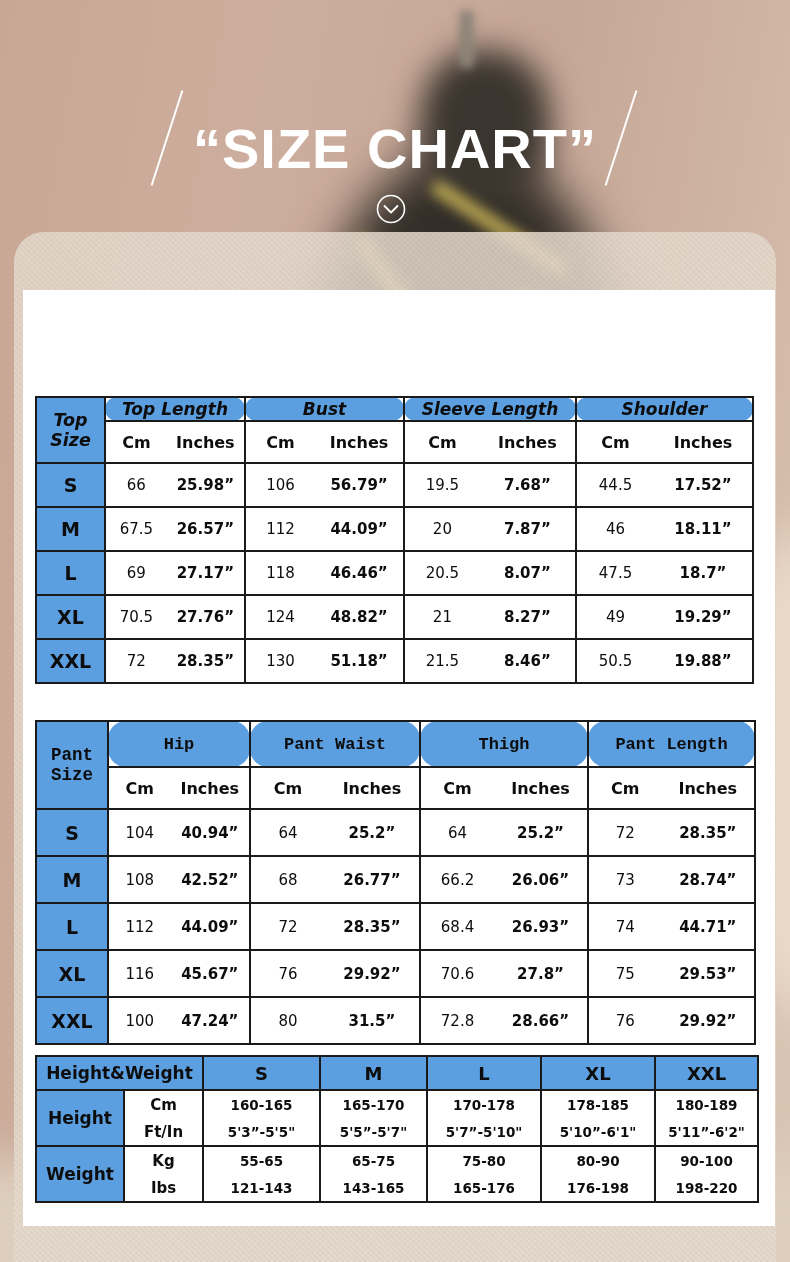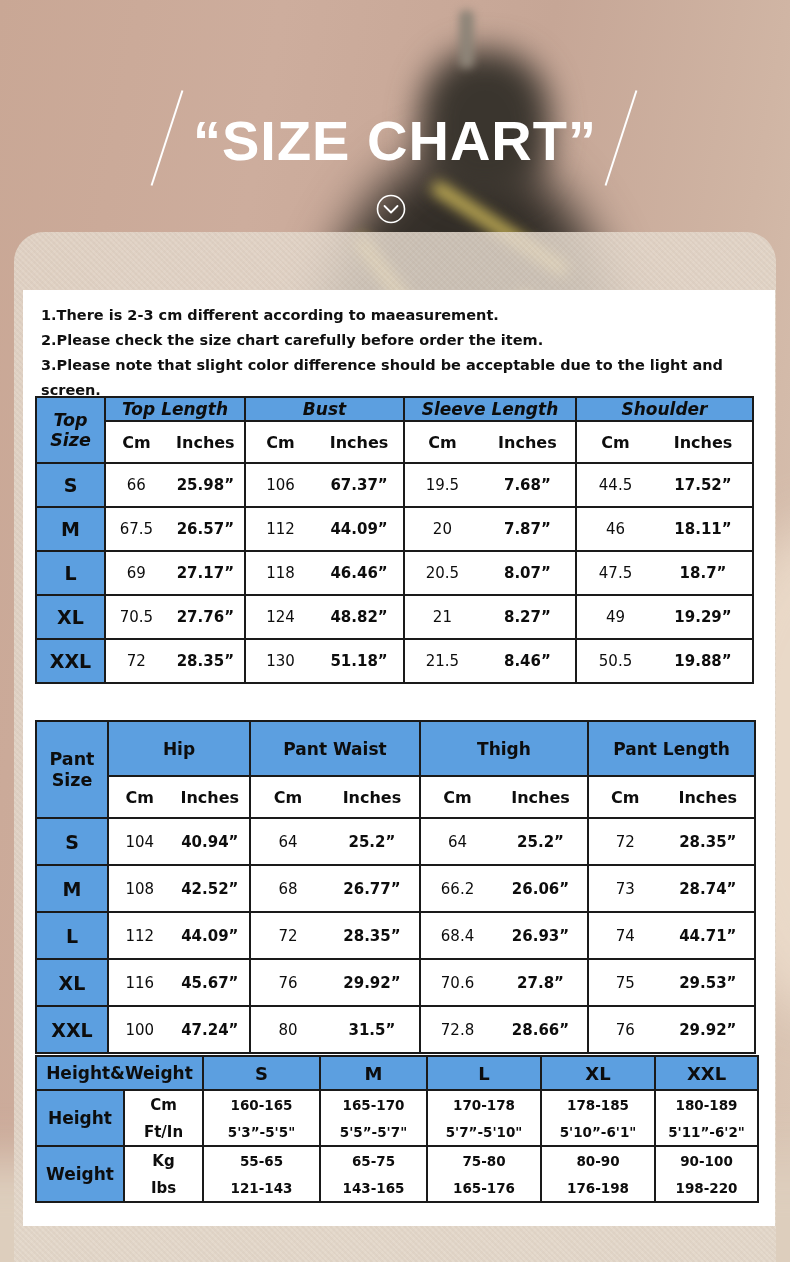--- a/index.html
+++ b/index.html
@@ -19,52 +19,52 @@
   .tape-loop{left:420px;top:222px;width:160px;height:13px;transform:rotate(33deg);}
   .tape-long{left:352px;top:238px;width:13px;height:575px;transform:rotate(-36deg);
     transform-origin:top center;}
   .tape-drop{left:518px;top:292px;width:13px;height:430px;transform:rotate(-5deg);
     transform-origin:top center;}
   .arm-blob{left:700px;top:520px;width:270px;height:500px;background:#ecdccb;
     border-radius:50%;filter:blur(26px);opacity:.9;}
   .floor-blob{left:-60px;top:1160px;width:920px;height:220px;background:#ddcebd;
     filter:blur(24px);}
   
-  .title{position:absolute;left:0;top:108px;width:790px;text-align:center;
+  .title{position:absolute;left:0;top:116px;width:790px;text-align:center;
     font-family:"Liberation Sans","DejaVu Sans",sans-serif;font-weight:bold;
     font-size:56px;letter-spacing:1px;color:#fff;}
   .slash{position:absolute;width:2px;height:100px;background:#fff;transform:rotate(18deg);}
   .slash-l{left:166px;top:88px;}
   .slash-r{left:620px;top:88px;}
   .chev{position:absolute;left:374px;top:192px;width:34px;height:34px;}
   
   .panel{position:absolute;left:14px;top:232px;width:762px;height:1030px;
     border-radius:30px 30px 0 0;background-color:rgba(228,216,204,.86);
     background-image:repeating-linear-gradient(45deg,rgba(120,100,85,.05) 0 2px,transparent 2px 4px),
                      repeating-linear-gradient(-45deg,rgba(255,255,255,.06) 0 2px,transparent 2px 4px);}
   .sheet{position:absolute;left:23px;top:290px;width:752px;height:936px;background:#fff;}
   
   .notes{position:absolute;left:18px;top:13px;color:#101010;font-weight:bold;
     font-size:14.5px;line-height:25px;}
   
   table{border-collapse:collapse;table-layout:fixed;position:absolute;color:#0d0d0d;}
   td{border:2px solid #1a1a1a;text-align:center;vertical-align:middle;padding:0;overflow:hidden;}
   .blue{background:#5c9fe0;}
   .corner{font-weight:bold;font-size:17.5px;line-height:1.15;white-space:pre-line;}
-  .gh{font-weight:bold;font-size:17px;}
+  .gh{font-weight:bold;font-size:17px;border-radius:18px;}
   .size{font-weight:bold;font-size:19px;}
   .pair{display:flex;width:100%;align-items:center;}
   .pair .cm{flex:0 0 44%;text-align:center;}
   .pair .in{flex:0 0 56%;text-align:center;font-weight:bold;}
   .unit .pair span{font-size:16px;font-weight:bold;}
   .val .pair span{font-size:15px;}
   .t1{left:12px;top:106px;}
   .t1 tr.h1{height:24px;font-style:italic;} .t1 tr.h2{height:42px;} .t1 tr.dr{height:44px;}
   .t2{left:12px;top:430px;}
-  .t2 tr.h1{height:55px;} .t2 tr.h2{height:42px;} .t2 tr.dr{height:47px;}
+  .t2 tr.h1{height:46px;font-family:Liberation Mono, monospace;} .t2 tr.h2{height:42px;} .t2 tr.dr{height:47px;}
   .t3{left:12px;top:765px;font-weight:bold;}
   .t3 tr.hr{height:34px;} .t3 tr.r{height:28px;}
   .corner3{font-size:17px;}
   .sz{font-size:18px;}
   .rl{font-size:17px;}
   .unit3{font-size:15px;}
   .v3{font-size:13.5px;}
   .nbb{border-bottom:none;}
   .ntt{border-top:none;}
 </style>
@@ -88,25 +88,20 @@
   <div class="title">“SIZE CHART”</div>
   <svg class="chev" viewBox="0 0 34 34">
     <circle cx="17" cy="17" r="13.5" fill="none" stroke="#ffffff" stroke-width="1.6"></circle>
     <path d="M10.5 14 L17 20.5 L23.5 14" fill="none" stroke="#ffffff" stroke-width="1.8" stroke-linecap="round" stroke-linejoin="round"></path>
   </svg>
 
   <div class="panel"></div>
 
   <div class="sheet">
 
-    <div class="notes">
-      <div>1.There is 2-3 cm different according to maeasurement.</div>
-      <div>2.Please check the size chart carefully before order the item.</div>
-      <div>3.Please note that slight color difference should be acceptable due to the light and screen.</div>
-    </div>
 
     <table class="t1">
       <colgroup>
           <col style="width:69px">
           <col style="width:140px">
           <col style="width:159px">
           <col style="width:172px">
           <col style="width:177px">
         </colgroup>
       <tbody>
@@ -148,21 +143,21 @@
         <td class="blue size">S</td>
         <td class="val">
               <div class="pair">
                 <span class="cm">66</span>
                 <span class="in">25.98”</span>
               </div>
             </td>
         <td class="val">
               <div class="pair">
                 <span class="cm">106</span>
-                <span class="in">67.37”</span>
+                <span class="in">56.79”</span>
               </div>
             </td>
         <td class="val">
               <div class="pair">
                 <span class="cm">19.5</span>
                 <span class="in">7.68”</span>
               </div>
             </td>
         <td class="val">
               <div class="pair">

